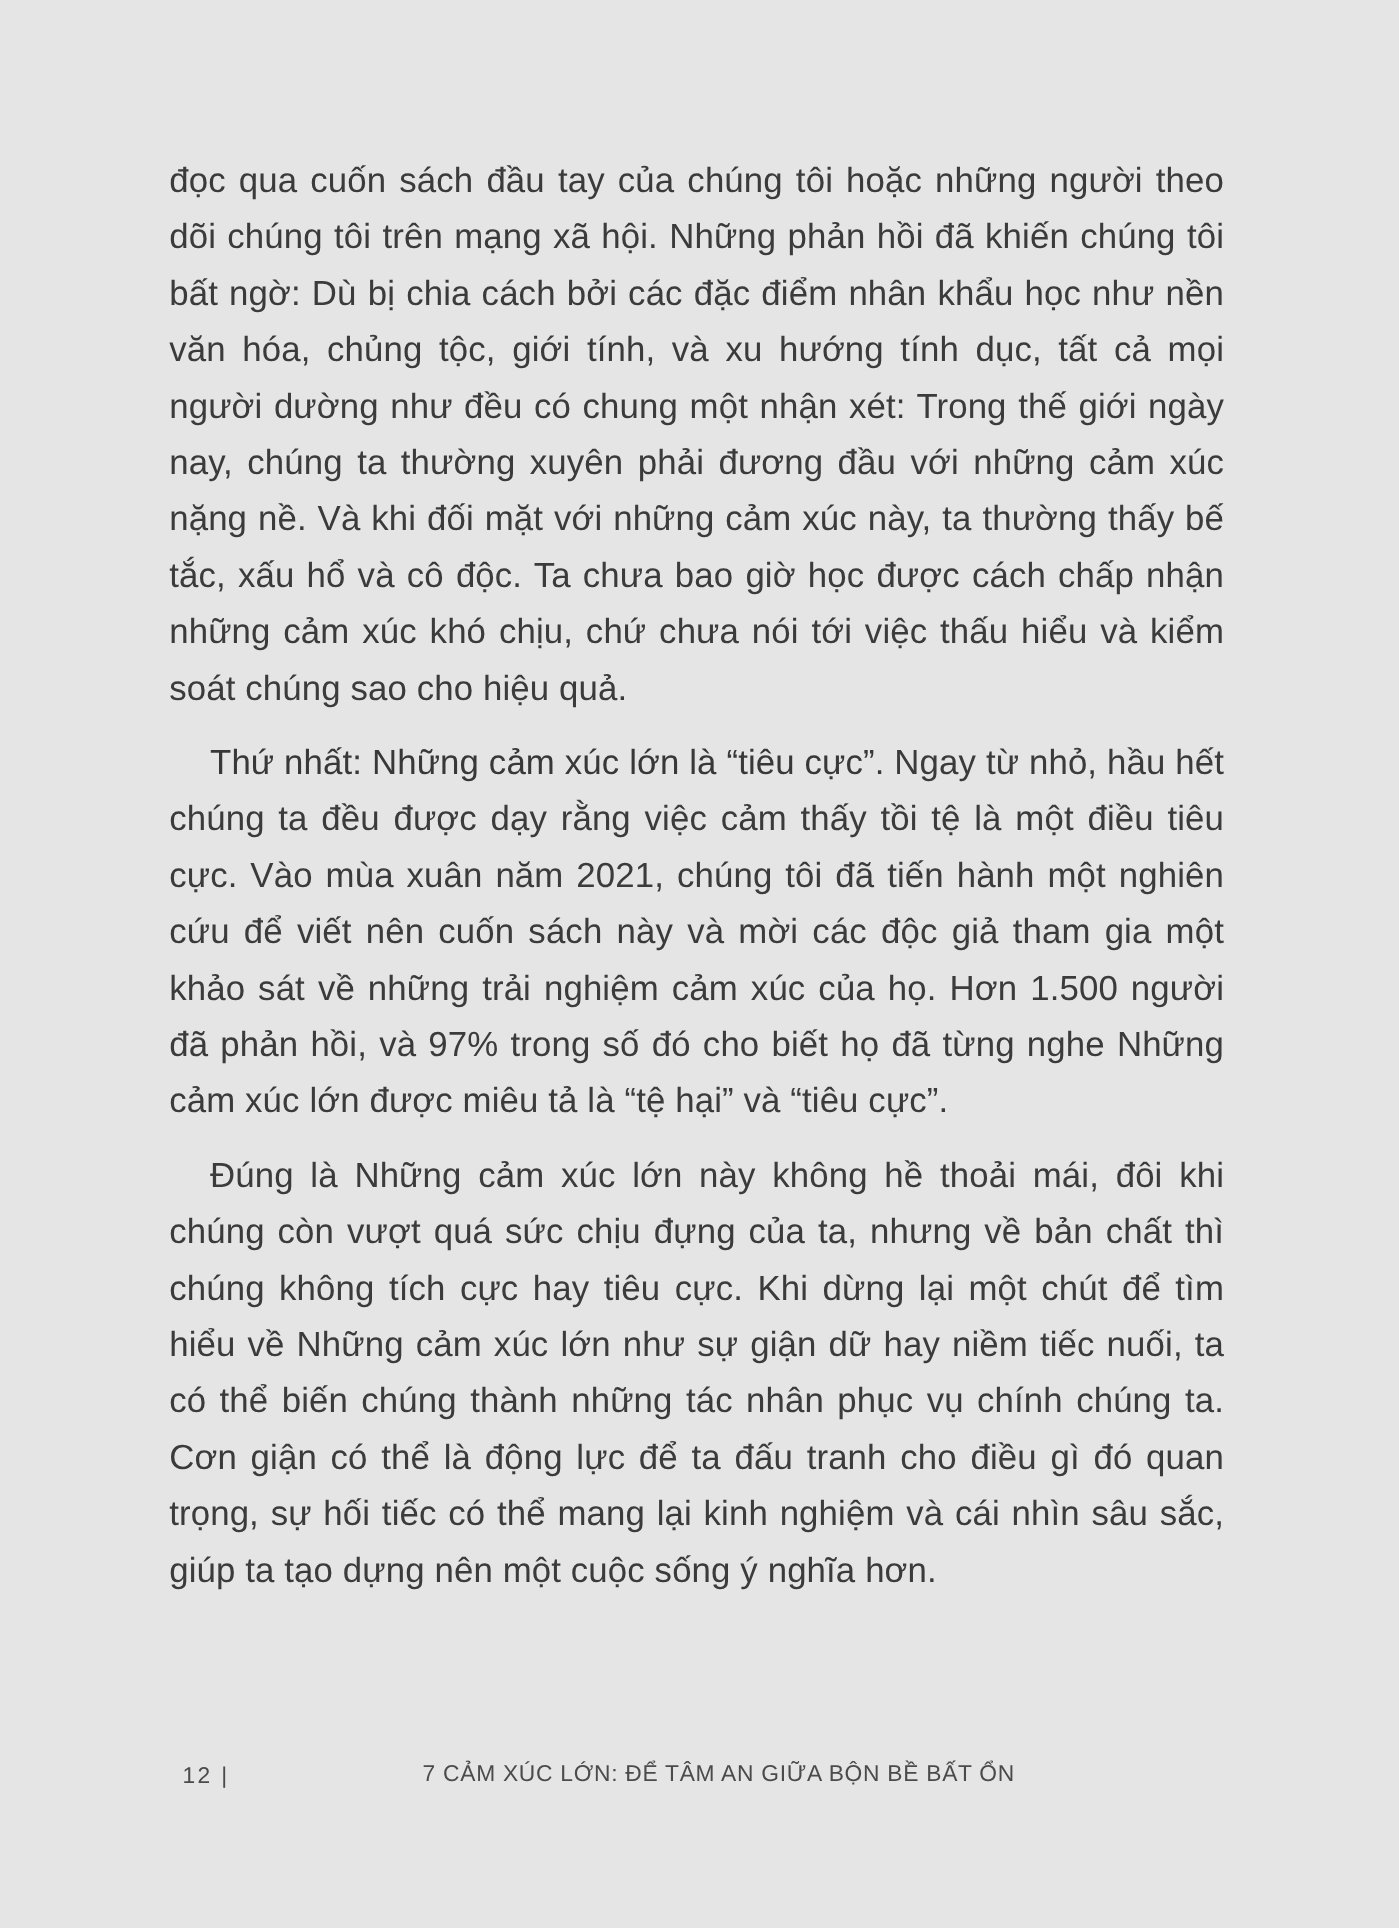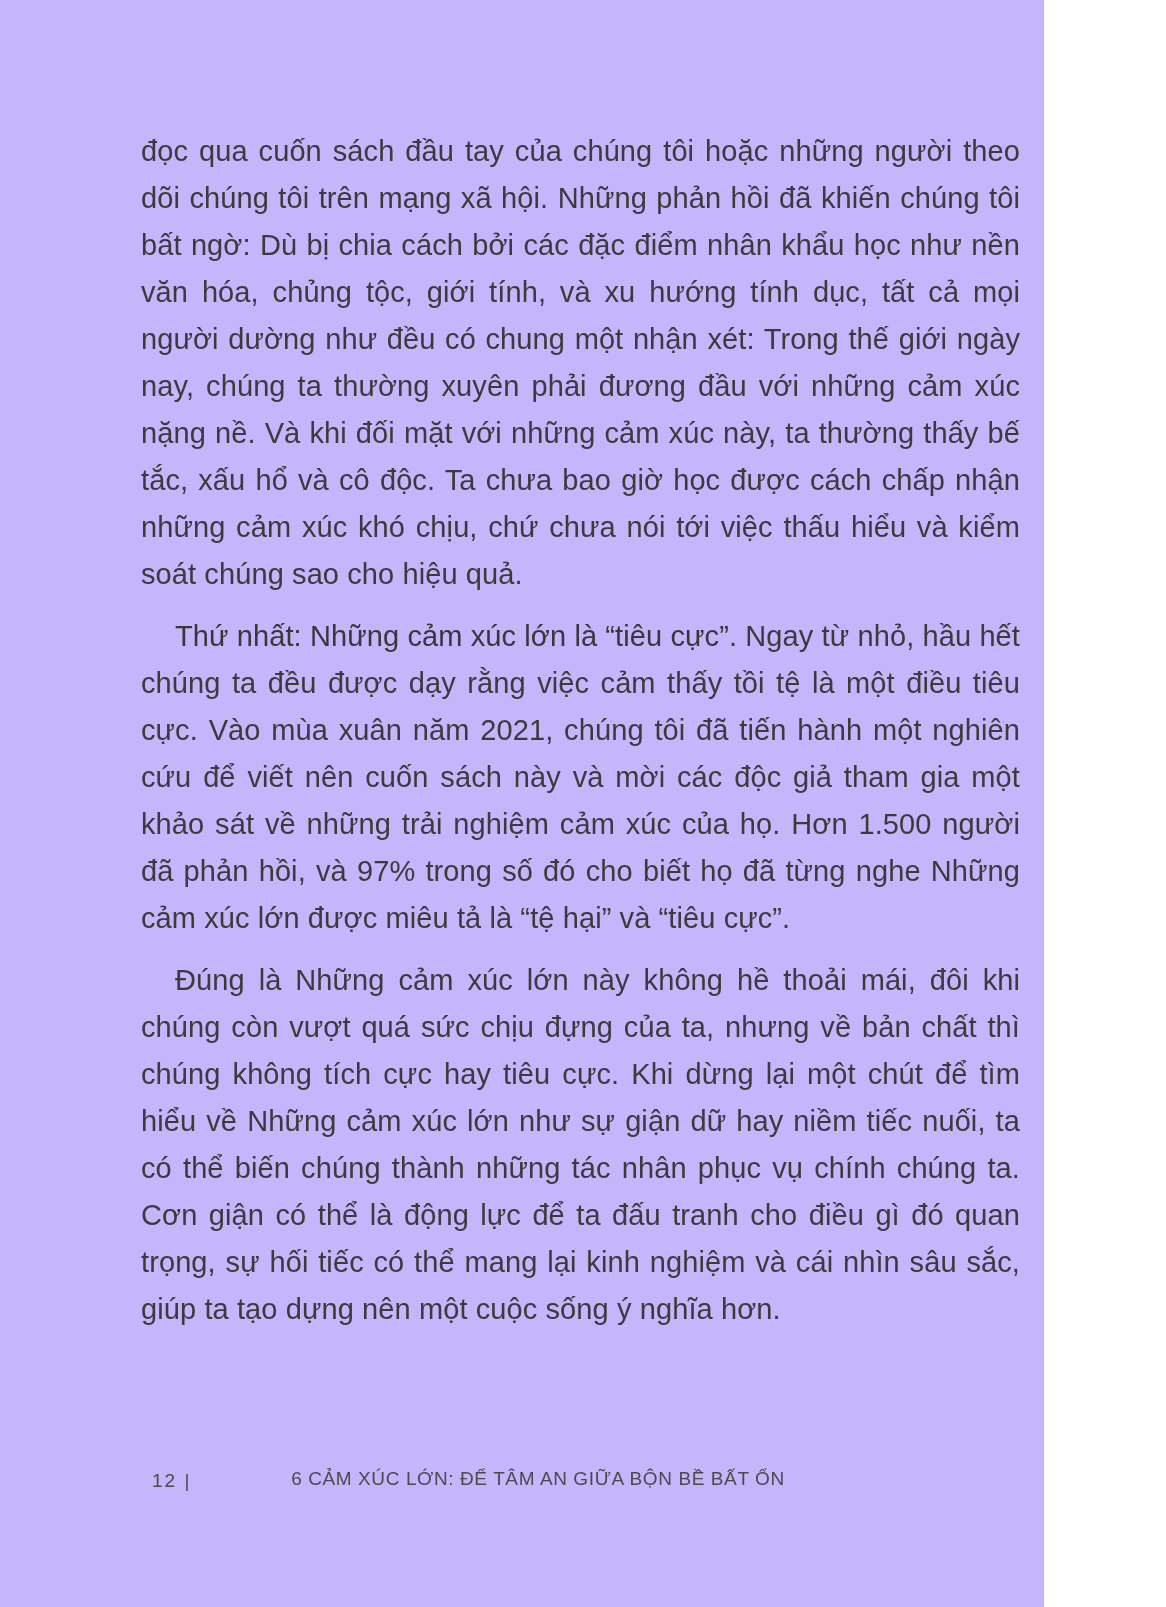--- a/index.html
+++ b/index.html
@@ -2,23 +2,23 @@
 <html lang="vi"><head>
 <meta charset="utf-8">
 <style>
   html, body {
     margin: 0;
     padding: 0;
     background: #ffffff;
   }
   .page {
     position: relative;
-    width: 1044px;
+    width: 1166px;
     height: 1607px;
-    background: #c4b5fd;
+    background: #e5e5e5;
     font-family: "Liberation Sans", "DejaVu Sans", sans-serif;
     color: #3b3b3b;
     overflow: hidden;
     box-sizing: border-box;
   }
   .text-block {
     position: absolute;
     top: 128px;
     left: 141px;
     width: 879px;
@@ -68,15 +68,15 @@
 <body>
 
 <div class="page">
   <main class="text-block" id="paragraphs">
       <p class="para"><span>đọc qua cuốn sách đầu tay của chúng tôi hoặc những người theo dõi chúng tôi trên mạng xã hội. Những phản hồi đã khiến chúng tôi bất ngờ: Dù bị chia cách bởi các đặc điểm nhân khẩu học như nền văn hóa, chủng tộc, giới tính, và xu hướng tính dục, tất cả mọi người dường như đều có chung một nhận xét: Trong thế giới ngày nay, chúng ta thường xuyên phải đương đầu với những cảm xúc nặng nề. Và khi đối mặt với những cảm xúc này, ta thường thấy bế tắc, xấu hổ và cô độc. Ta chưa bao giờ học được cách chấp nhận những cảm xúc khó chịu, chứ chưa nói tới việc thấu hiểu và kiểm soát chúng sao cho hiệu quả.</span></p>
       <p class="para indent"><strong>Thứ nhất: Những cảm xúc lớn là “tiêu cực”.</strong><span> Ngay từ nhỏ, hầu hết chúng ta đều được dạy rằng việc cảm thấy tồi tệ là một điều tiêu cực. Vào mùa xuân năm 2021, chúng tôi đã tiến hành một nghiên cứu để viết nên cuốn sách này và mời các độc giả tham gia một khảo sát về những trải nghiệm cảm xúc của họ. Hơn 1.500 người đã phản hồi, và 97% trong số đó cho biết họ đã từng nghe Những cảm xúc lớn được miêu tả là “tệ hại” và “tiêu cực”.</span></p>
       <p class="para indent"><span>Đúng là Những cảm xúc lớn này không hề thoải mái, đôi khi chúng còn vượt quá sức chịu đựng của ta, nhưng về bản chất thì chúng không tích cực hay tiêu cực. Khi dừng lại một chút để tìm hiểu về Những cảm xúc lớn như sự giận dữ hay niềm tiếc nuối, ta có thể biến chúng thành những tác nhân phục vụ chính chúng ta. Cơn giận có thể là động lực để ta đấu tranh cho điều gì đó quan trọng, sự hối tiếc có thể mang lại kinh nghiệm và cái nhìn sâu sắc, giúp ta tạo dựng nên một cuộc sống ý nghĩa hơn.</span></p>
     </main>
   <footer class="footer">
     <span class="page-num">12 |</span>
-    <span class="running-title">6 CẢM XÚC LỚN: ĐỂ TÂM AN GIỮA BỘN BỀ BẤT ỔN</span>
+    <span class="running-title">7 CẢM XÚC LỚN: ĐỂ TÂM AN GIỮA BỘN BỀ BẤT ỔN</span>
   </footer>
 </div>
 
 </body></html>

